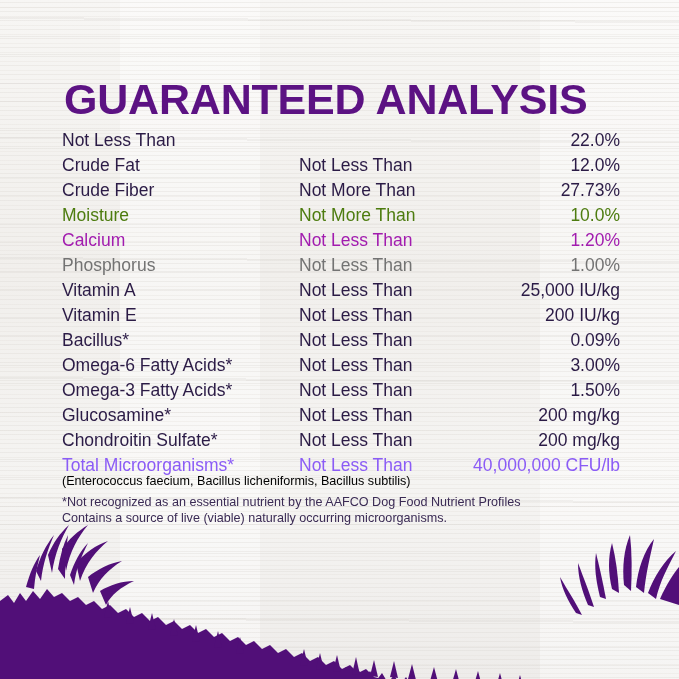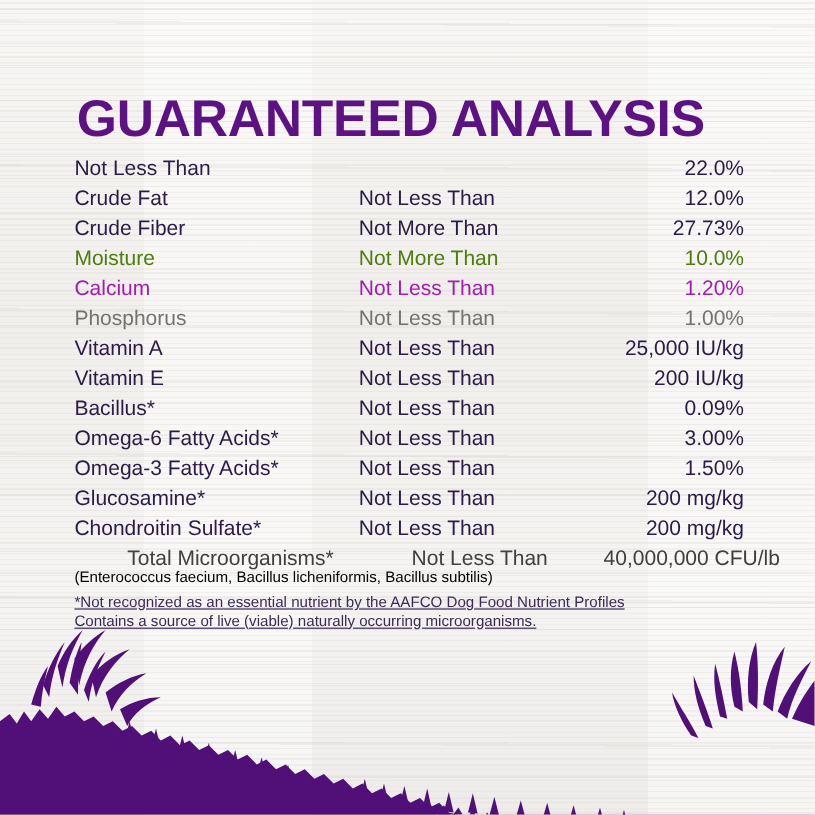--- a/index.html
+++ b/index.html
@@ -133,21 +133,20 @@
     white-space: nowrap;
   }
   #disclaimer-note {
     position: absolute;
     left: 62px;
     top: 495px;
     width: 560px;
     color: #3a2a54;
     font-size: 12.6px;
     line-height: 15.5px;
-    text-decoration: underline;
   }
   #disclaimer-note div { white-space: nowrap; }
 
   
   #grass-silhouette {
     position: absolute;
     left: 0;
     bottom: 0;
     width: 679px;
     height: 160px;
@@ -222,21 +221,21 @@
       <div class="analysis-row" style="color: rgb(43, 27, 70);">
         <span class="cell-nutrient">Glucosamine*</span>
         <span class="cell-qualifier">Not Less Than</span>
         <span class="cell-amount">200 mg/kg</span>
       </div>
       <div class="analysis-row" style="color: rgb(43, 27, 70);">
         <span class="cell-nutrient">Chondroitin Sulfate*</span>
         <span class="cell-qualifier">Not Less Than</span>
         <span class="cell-amount">200 mg/kg</span>
       </div>
-      <div class="analysis-row" style="color: #404040; margin-left: 44px;">
+      <div class="analysis-row" style="color: #8b5cf6;">
         <span class="cell-nutrient">Total Microorganisms*</span>
         <span class="cell-qualifier">Not Less Than</span>
         <span class="cell-amount">40,000,000 CFU/lb</span>
       </div>
     </div>
 
   <div id="strain-note">(Enterococcus faecium, Bacillus licheniformis, Bacillus subtilis)</div>
 
   <div id="disclaimer-note">
     <div>*Not recognized as an essential nutrient by the AAFCO Dog Food Nutrient Profiles</div>

